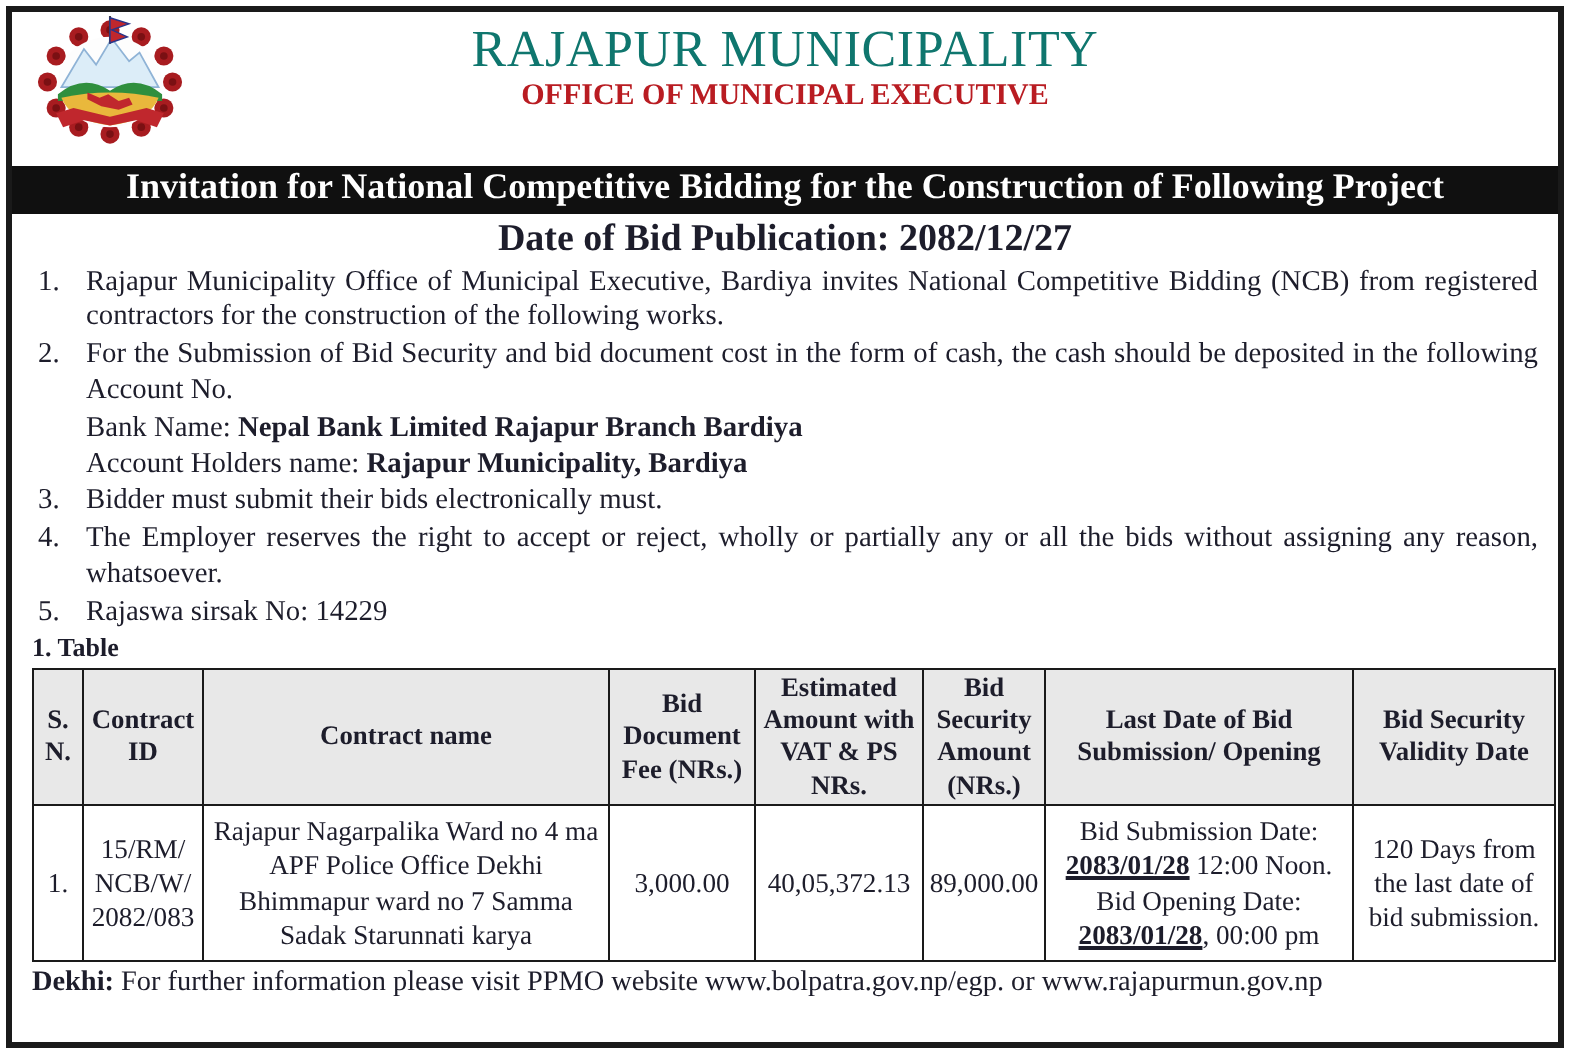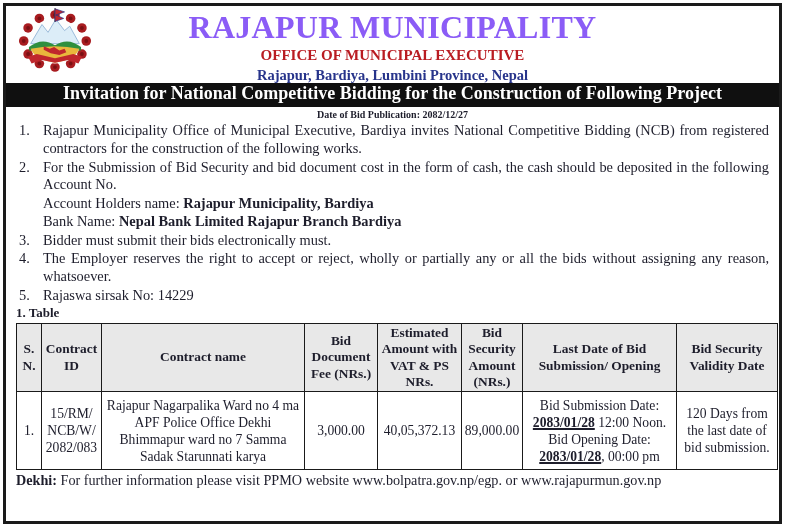--- a/index.html
+++ b/index.html
@@ -10,30 +10,30 @@
     -webkit-font-smoothing:antialiased;
   }
   .page {
     position:absolute; left:3px; top:3px; right:3px; bottom:3px;
     border:3px solid var(--border,#1a1a1a);
     box-sizing:border-box; overflow:hidden; background:#fff;
   }
   
   .header { position:relative; text-align:center; padding-top:5px; height:64px; }
   .logo { position:absolute; left:9px; top:2px; width:80px; height:66px; }
-  .title   { font-size:32px; font-weight:bold; color:#8b5cf6; line-height:1.05; letter-spacing:0.3px; }
+  .title   { font-size:26px; font-weight:normal; color:#0f766e; line-height:1.05; letter-spacing:0.3px; }
   .office  { font-size:15px; font-weight:bold; color:var(--accent-red,#b91c22); line-height:1.2; margin-top:1px; }
   .address { font-size:14.5px; font-weight:bold; color:var(--accent-blue,#27348b); line-height:1.2; margin-top:3px; }
   
   .banner {
     background:var(--banner-bg,#101010); color:var(--banner-text,#ffffff);
     font-weight:bold; font-size:18px; text-align:center;
     margin-top:8px; padding:1px 0 3px 0; line-height:1.1;
   }
-  .pubdate { text-align:center; font-weight:bold; font-size:10px; margin-top:2px; line-height:1.2; }
+  .pubdate { text-align:center; font-weight:bold; font-size:19px; margin-top:2px; line-height:1.2; }
   
   .content { padding:0 10px; }
   .li { display:flex; font-size:14.4px; line-height:1.24; margin-top:1px; }
   .li .num { flex:none; width:27px; padding-left:3px; box-sizing:border-box; }
   .li .txt { flex:1; text-align:justify; }
   .sub { margin-left:27px; font-size:14.4px; line-height:1.26; }
   b { font-weight:bold; }
   .table-caption { font-weight:bold; font-size:13px; margin:1px 0 2px 0; line-height:1.15; }
   
   table { width:100%; border-collapse:collapse; table-layout:fixed; }
@@ -97,44 +97,43 @@
         <path d="M32 44 L39 47 L44 45 L50 49 L56 47 L58 51 L50 54 L40 52 L32 48 Z" fill="#c0272d"></path>
 
         <path d="M14 56 L24 53 L45 58 L66 53 L76 56 L72 64 L60 60 L45 63 L30 60 L18 64 Z" fill="#c0272d"></path>
 
         <line x1="45" y1="0" x2="45" y2="16" stroke="#444" stroke-width="1.2"></line>
         <path d="M45 1 L56 4.5 L46 8 L55 12 L45 15.5 Z" fill="#c0272d" stroke="#27348b" stroke-width="0.8"></path>
       </svg>
     </div>
     <div class="title">RAJAPUR MUNICIPALITY</div>
     <div class="office">OFFICE OF MUNICIPAL EXECUTIVE</div>
-    <div class="address">Rajapur, Bardiya, Lumbini Province, Nepal</div>
   </div>
 
   <div class="banner">Invitation for National Competitive Bidding for the Construction of Following Project</div>
 
   <div class="pubdate">Date of Bid Publication: 2082/12/27</div>
 
   <div class="content">
 
     <div class="li">
       <span class="num">1.</span>
       <span class="txt">Rajapur Municipality Office of Municipal Executive, Bardiya invites National Competitive Bidding (NCB) from registered contractors for the construction of the following works.</span>
     </div>
 
     <div class="li">
       <span class="num">2.</span>
       <span class="txt">For the Submission of Bid Security and bid document cost in the form of cash, the cash should be deposited in the following Account No.</span>
     </div>
 
     <div class="sub">
-      <span>Account Holders name: </span><b>Rajapur Municipality, Bardiya</b>
+      <span>Bank Name: </span><b>Nepal Bank Limited Rajapur Branch Bardiya</b>
     </div>
     <div class="sub">
-      <span>Bank Name: </span><b>Nepal Bank Limited Rajapur Branch Bardiya</b>
+      <span>Account Holders name: </span><b>Rajapur Municipality, Bardiya</b>
     </div>
 
     <div class="li">
       <span class="num">3.</span>
       <span class="txt">Bidder must submit their bids electronically must.</span>
     </div>
 
     <div class="li">
       <span class="num">4.</span>
       <span class="txt">The Employer reserves the right to accept or reject, wholly or partially any or all the bids without assigning any reason, whatsoever.</span>

